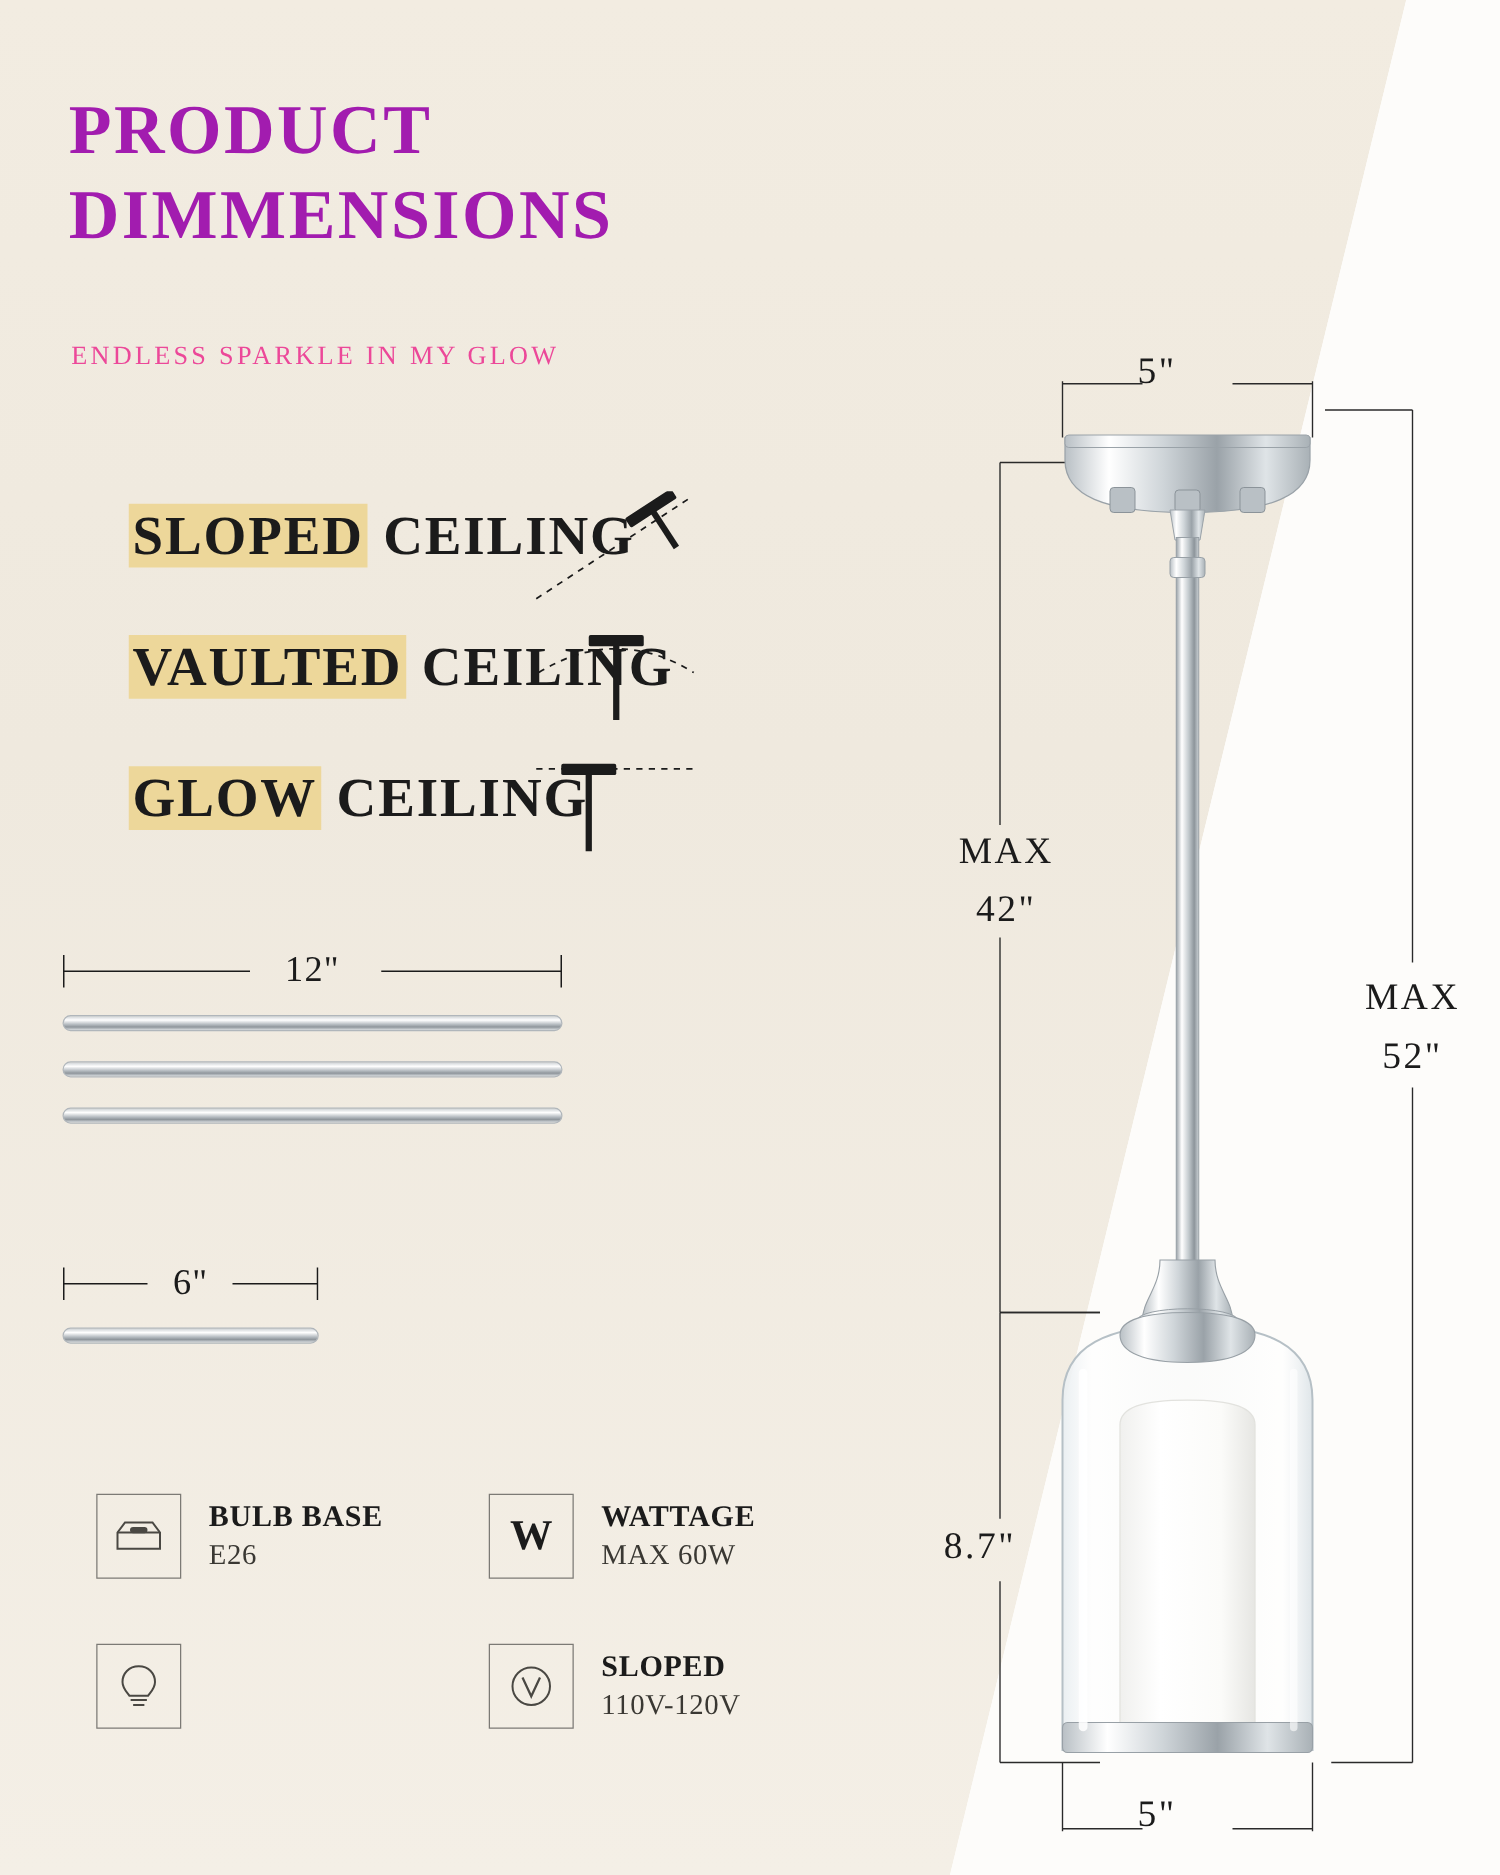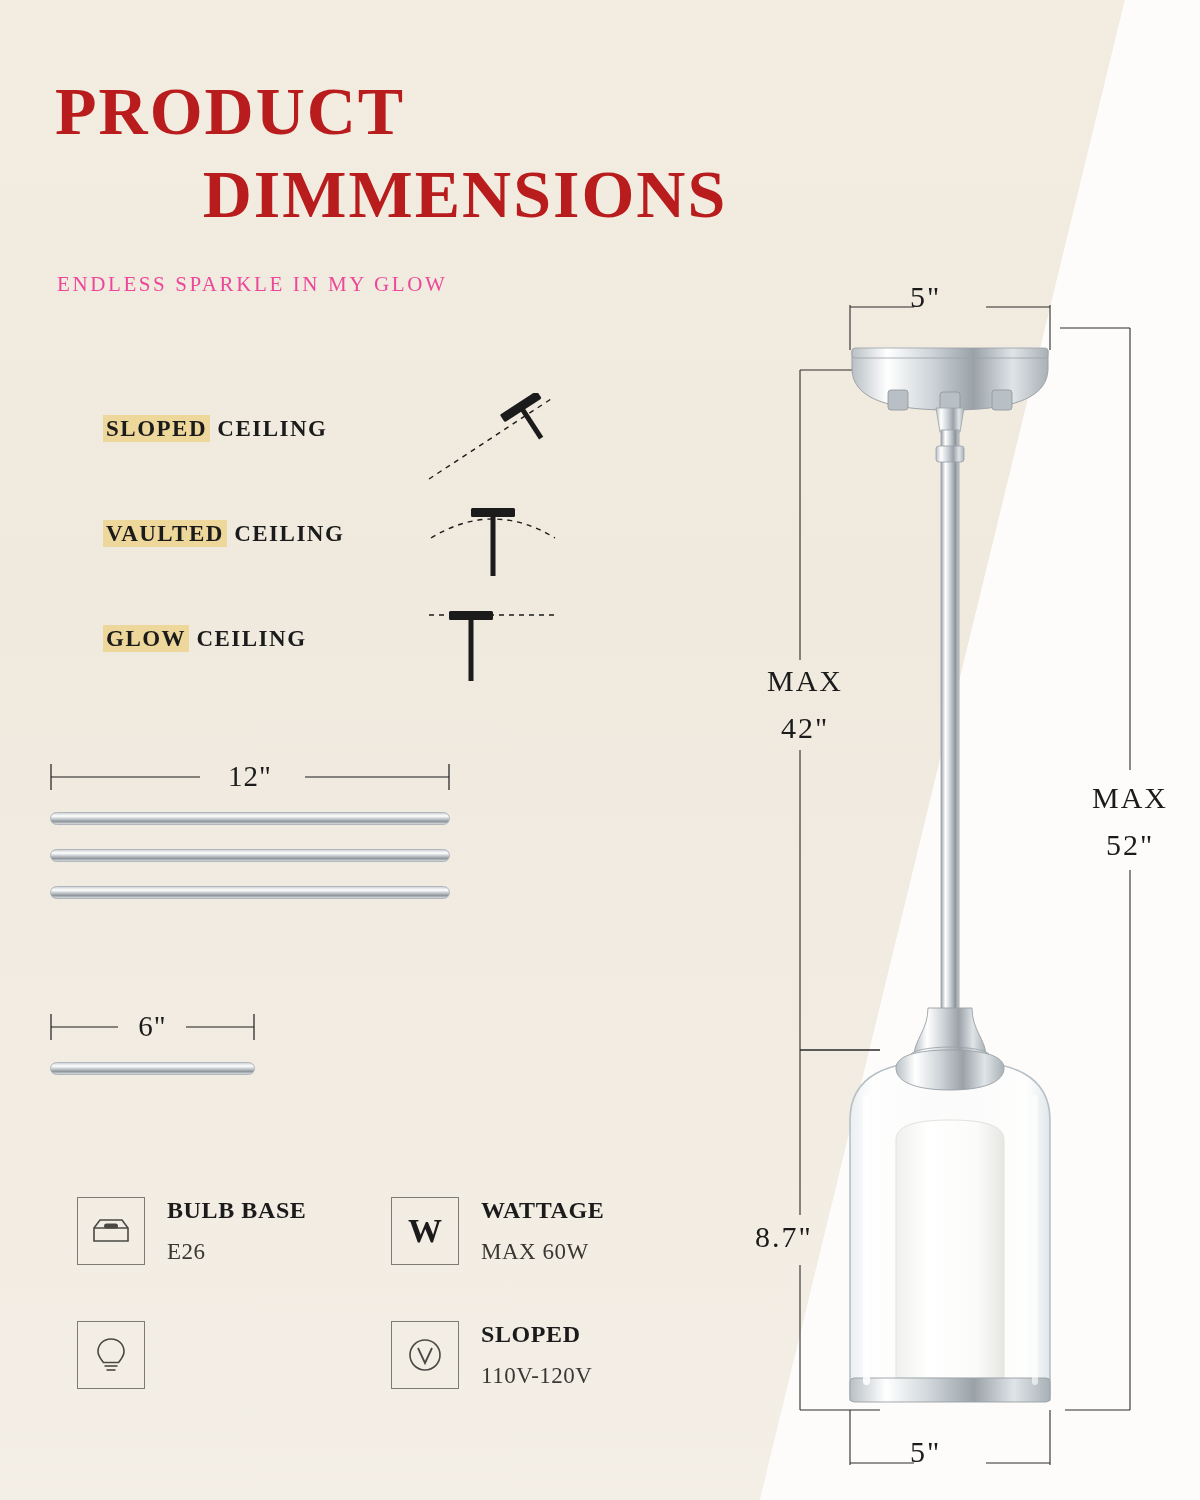--- a/index.html
+++ b/index.html
@@ -37,26 +37,26 @@
   }
 
   
   .title {
     position: absolute;
     left: 55px;
     top: 70px;
     width: 820px;
     font-family: "Liberation Serif", serif;
     font-weight: bold;
-    font-size: 68px;
+    font-size: 56px;
     letter-spacing: 2px;
     line-height: 1.22;
-    color: #b91c1c;
-  }
-  .title .line2 { display: block; text-align: center; }
+    color: #a21caf;
+  }
+  .title .line2 { display: block; }
   .subtitle {
     position: absolute;
     left: 57px;
     top: 272px;
     font-family: "Liberation Serif", serif;
     font-size: 21px;
     letter-spacing: 2.6px;
     color: #ec4899;
   }
 
@@ -67,21 +67,21 @@
     top: 405px;
     width: 560px;
   }
   .ceiling-row {
     position: relative;
     height: 105px;
   }
   .ceiling-label {
     font-family: "Liberation Serif", serif;
     font-weight: bold;
-    font-size: 23px;
+    font-size: 44px;
     letter-spacing: 1.5px;
     color: #1b1b1b;
     white-space: nowrap;
     line-height: 48px;
     padding-left: 48px;
   }
   .hl {
     background: #edd79a;
     padding: 1px 3px;
   }
@@ -161,21 +161,20 @@
     letter-spacing: 0.6px;
     color: #1b1b1b;
     line-height: 1.25;
   }
   .spec-value {
     font-family: "Liberation Serif", serif;
     font-size: 23px;
     letter-spacing: 0.5px;
     color: #3a3833;
     line-height: 1.3;
-    margin-top: 12px;
   }
   .w-glyph {
     font-family: "Liberation Serif", serif;
     font-weight: bold;
     font-size: 34px;
     color: #1b1b1b;
   }
 
   
   .product {

